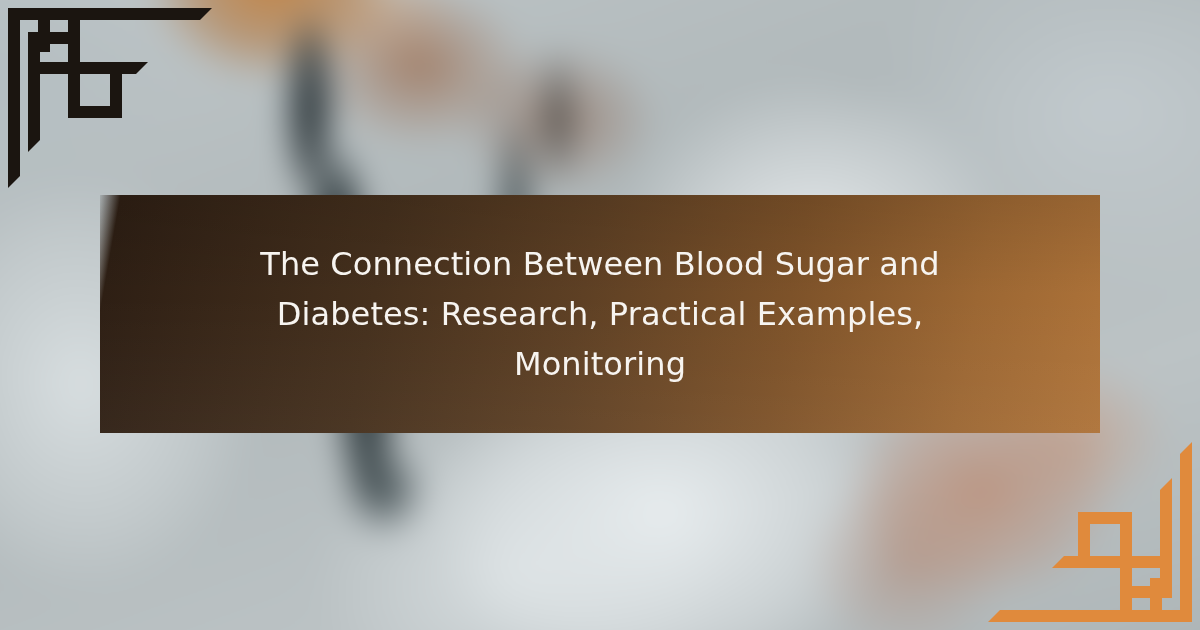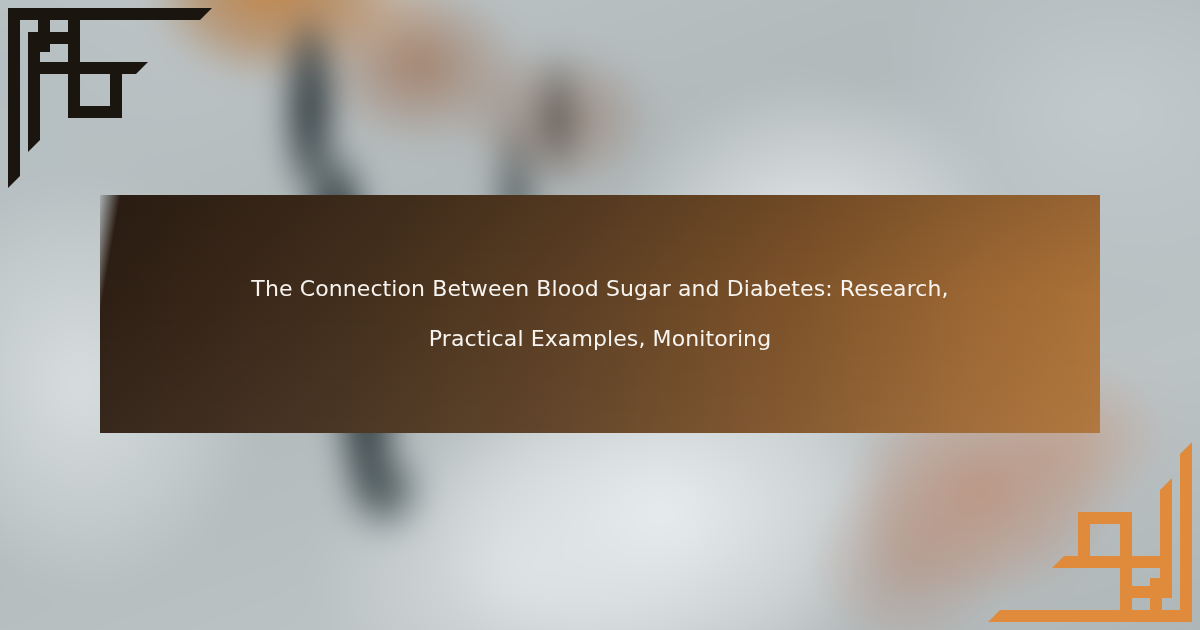--- a/index.html
+++ b/index.html
@@ -85,21 +85,21 @@
     position: absolute;
     inset: 0;
     background: linear-gradient(180deg, rgba(0,0,0,.10) 0%, rgba(0,0,0,0) 42%, rgba(255,255,255,.035) 100%);
   }
   .title-text {
     position: relative;
     z-index: 2;
     margin: 0;
     padding: 0 54px;
     color: #f7f4f0;
-    font-size: 22px;
+    font-size: 32px;
     font-weight: 400;
     line-height: 50px;
     text-align: center;
     letter-spacing: .1px;
     max-width: 790px;
   }
 </style>
 </head>
 <body>
 

